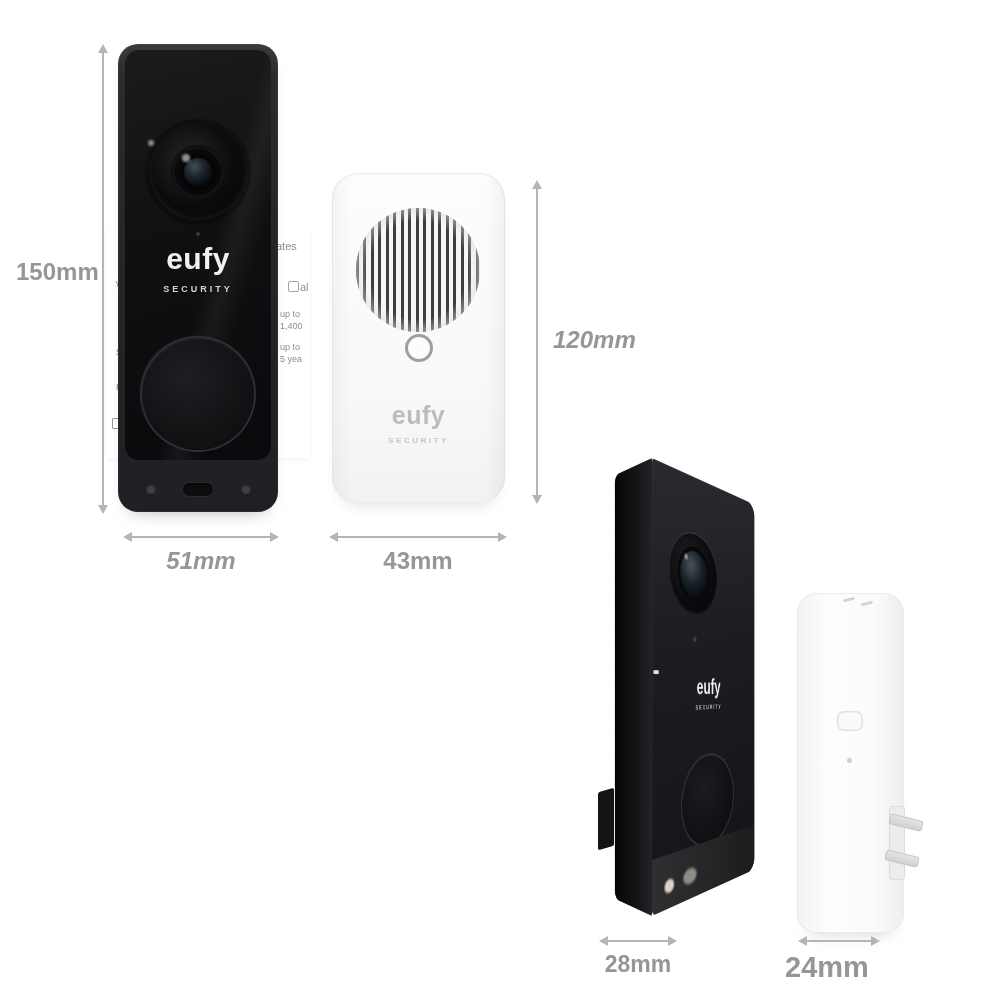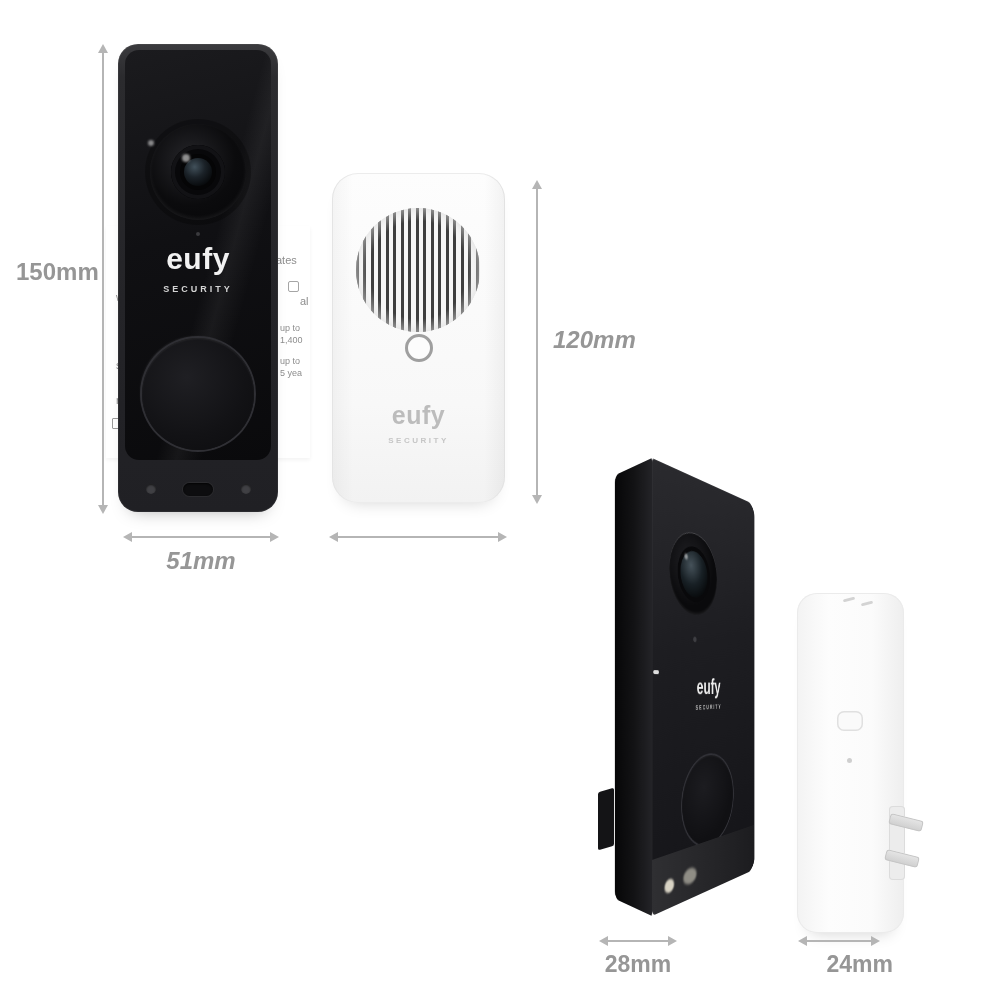--- a/index.html
+++ b/index.html
@@ -23,26 +23,26 @@
   .dim-150{left:16px;top:258px;}
   .arrow-51{left:131px;top:536px;width:140px;}
   .dim-51{left:131px;top:547px;width:140px;text-align:center;font-style:italic;}
   .arrow-120{left:536px;top:188px;height:308px;}
   .dim-120{left:553px;top:326px;font-style:italic;}
   .arrow-43{left:337px;top:536px;width:162px;}
   .dim-43{left:337px;top:547px;width:162px;text-align:center;}
   .arrow-28{left:607px;top:940px;width:62px;}
   .dim-28{left:584px;top:951px;width:108px;text-align:center;font-size:23px;}
   .arrow-24{left:806px;top:940px;width:66px;}
-  .dim-24{left:785px;top:951px;width:108px;text-align:right;font-size:23px;}
+  .dim-24{left:785px;top:951px;width:108px;text-align:left;font-size:29px;}
 
   
   .card{position:absolute;left:106px;top:226px;width:204px;height:232px;background:#fff;
         box-shadow:0 2px 4px rgba(0,0,0,0.05);z-index:1;}
-  .frag{position:absolute;color:#8d8d8d;font-size:11px;filter:blur(0.5px);z-index:1;white-space:nowrap;margin-top:14px;}
+  .frag{position:absolute;color:#8d8d8d;font-size:11px;filter:blur(0.5px);z-index:1;white-space:nowrap;}
   .frag.small{font-size:9px;}
   .frag-icon{position:absolute;border:1px solid #a5a5a5;border-radius:2px;filter:blur(0.6px);z-index:1;}
   .cert-row{position:absolute;left:112px;top:418px;display:flex;gap:4px;z-index:1;filter:blur(0.6px);}
   .cert-row span{display:block;width:11px;height:9px;border:1px solid #9a9a9a;border-radius:1px;}
 
   
   .db-front{position:absolute;left:118px;top:44px;width:160px;height:468px;border-radius:20px;z-index:2;
     background:linear-gradient(180deg,#3b3b3e 0%,#2b2b2e 7%,#242428 55%,#202024 100%);
     box-shadow:inset 0 0 0 1px rgba(255,255,255,0.05), 0 10px 18px -12px rgba(0,0,0,0.35);}
   .db-panel{position:absolute;left:7px;right:7px;top:6px;bottom:52px;border-radius:14px;
@@ -223,20 +223,21 @@
   <div class="arr-v arrow-150"></div>
   <div class="dim dim-150">150mm</div>
 
   <div class="arr-h arrow-51"></div>
   <div class="dim dim-51">51mm</div>
 
   <div class="arr-v arrow-120"></div>
   <div class="dim dim-120">120mm</div>
 
   <div class="arr-h arrow-43"></div>
+  <div class="dim dim-43">43mm</div>
 
   <div class="arr-h arrow-28"></div>
   <div class="dim dim-28">28mm</div>
 
   <div class="arr-h arrow-24"></div>
   <div class="dim dim-24">24mm</div>
 
 </div>
 
 </body></html>

